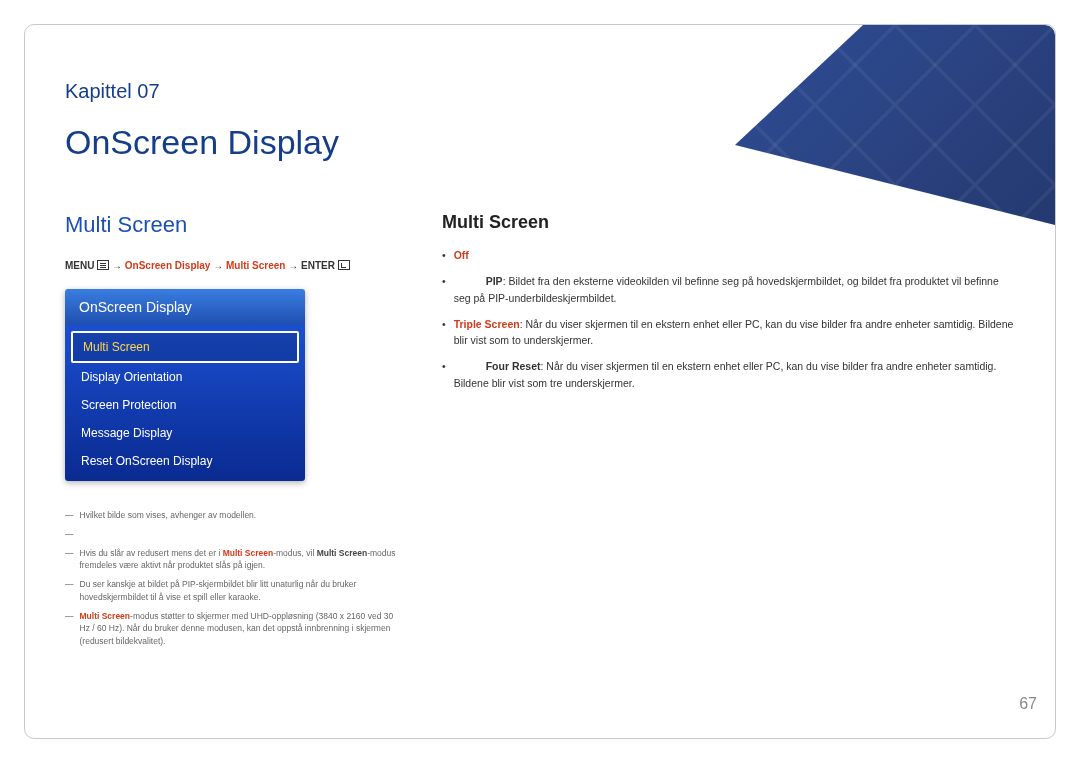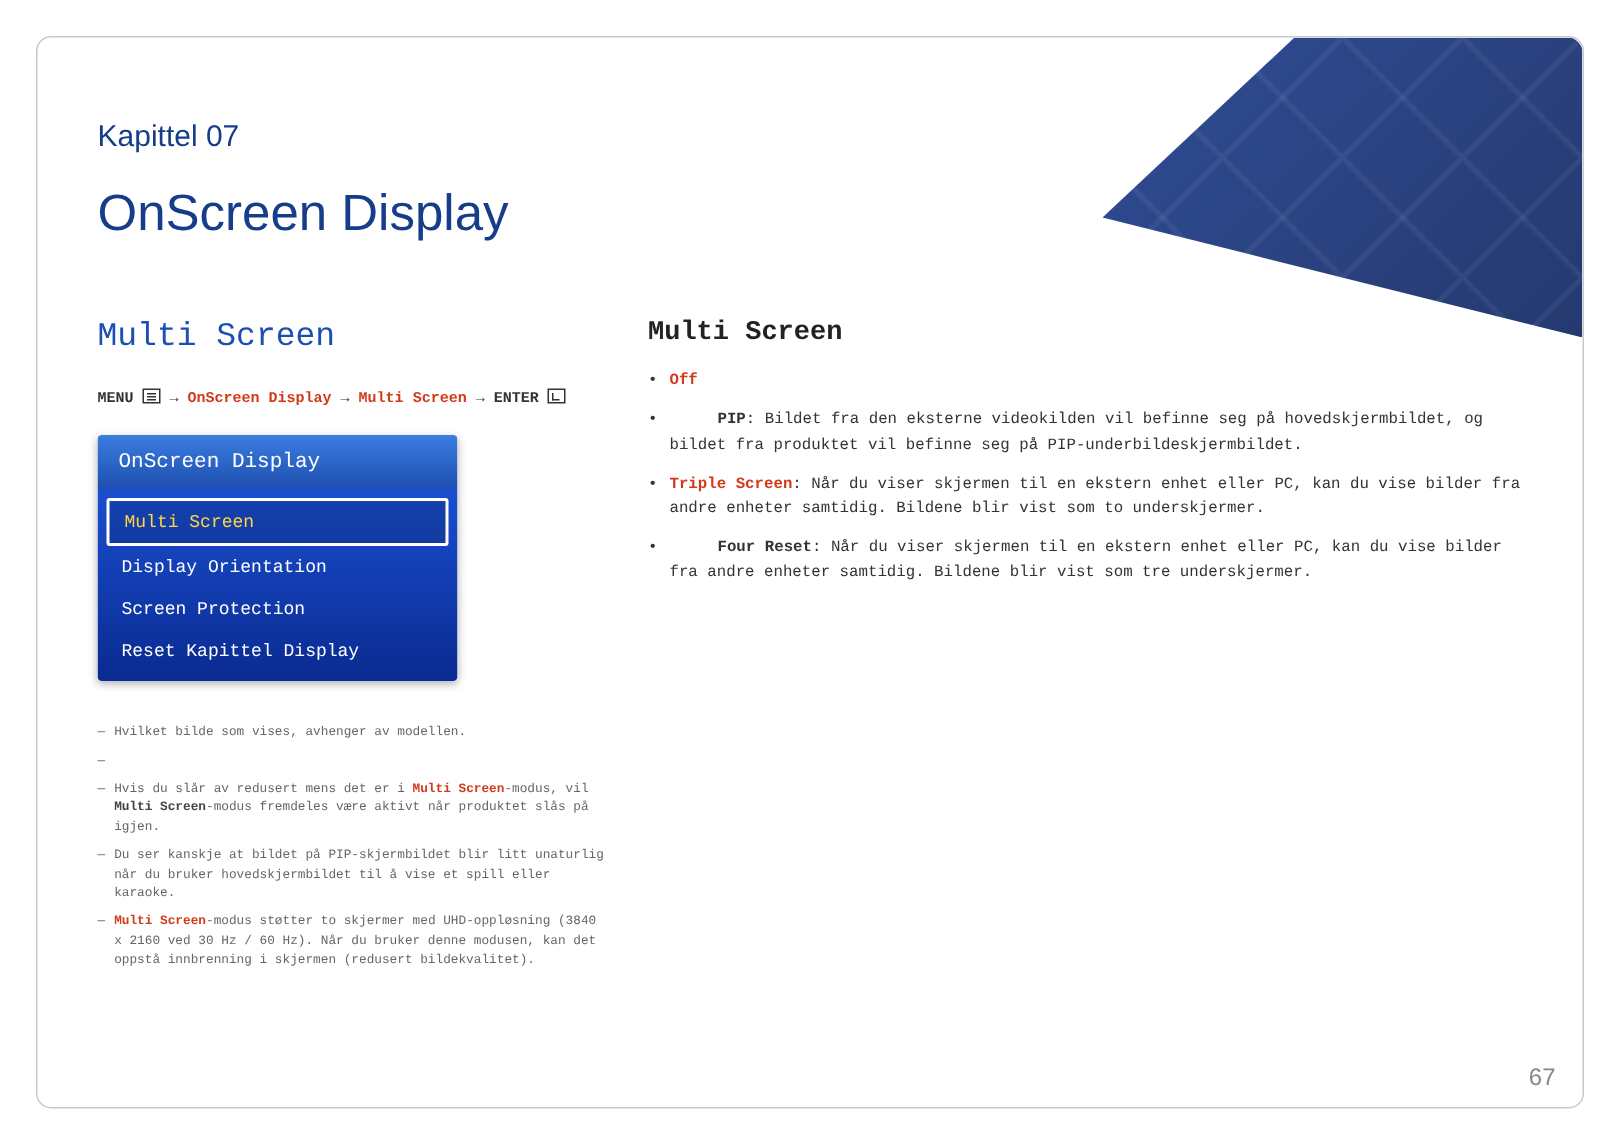--- a/index.html
+++ b/index.html
@@ -33,21 +33,21 @@
       linear-gradient(45deg, transparent 48%, rgba(255,255,255,0.06) 49%, rgba(255,255,255,0.06) 51%, transparent 52%),
       linear-gradient(-45deg, transparent 48%, rgba(255,255,255,0.06) 49%, rgba(255,255,255,0.06) 51%, transparent 52%);
     background-size: 80px 80px;
   }
   .content {
     position: absolute; inset: 0;
     padding: 55px 40px 30px 40px;
   }
   .chapter { color: #153d8a; font-size: 20px; font-weight: 400; margin-bottom: 20px; }
   .title { color: #153d8a; font-size: 34px; font-weight: 400; margin-bottom: 50px; }
-  .columns { display: flex; gap: 27px; font-family: Liberation Mono, monospace; }
+  .columns { display: flex; gap: 37px; }
   .left { width: 340px; flex-shrink: 0; }
   .right { flex: 1; }
   .section-h-left { color: #1a4fb3; font-size: 22px; font-weight: 500; margin-bottom: 22px; }
   .section-h-right { color: #222; font-size: 18px; font-weight: 600; margin-bottom: 14px; }
   .breadcrumb { font-size: 10px; color: #333; margin-bottom: 18px; }
   .breadcrumb .kw { font-weight: 700; }
   .breadcrumb .red { color: #d23a1a; font-weight: 700; }
   .breadcrumb .ico { display:inline-block; width:12px; height:10px; border:1px solid #333; vertical-align:-1px; position:relative; }
   .breadcrumb .ico.menu::before { content:""; position:absolute; left:2px; right:2px; top:2px; height:1px; background:#333; box-shadow:0 2px 0 #333, 0 4px 0 #333; }
   .breadcrumb .ico.enter::after { content:""; position:absolute; left:2px; top:2px; width:4px; height:4px; border-left:1px solid #333; border-bottom:1px solid #333; }
@@ -87,21 +87,21 @@
   .notes .bold { font-weight: 700; color: #444; }
 
   .option-list { font-size: 10.5px; color: #333; line-height: 1.55; }
   .option-list .opt { display:flex; gap:8px; margin-bottom: 10px; }
   .option-list .bullet { flex-shrink:0; }
   .option-list .red { color: #d23a1a; font-weight: 700; }
   .option-list .bold { font-weight: 700; padding-left: 32px; }
 
   .page-num {
     position: absolute;
-    right: 18px; bottom: 10px;
+    right: 18px; bottom: 25px;
     color: #888; font-size: 16px;
   }
 </style>
 </head>
 <body>
 
 <div class="page-border">
   <div class="corner-art"></div>
   <div class="content">
 
@@ -130,21 +130,25 @@
             </div>
             <div class="osd-item">
               <span>Display Orientation</span>
               <span></span>
             </div>
             <div class="osd-item">
               <span>Screen Protection</span>
               <span></span>
             </div>
             <div class="osd-item">
-              <span>Reset Kapittel Display</span>
+              <span>Message Display</span>
+              <span></span>
+            </div>
+            <div class="osd-item">
+              <span>Reset OnScreen Display</span>
               <span></span>
             </div>
           </div>
         </div>
 
         <div class="notes">
           <div class="note">
               <span class="dash">―</span>
               <span>Hvilket bilde som vises, avhenger av modellen.</span>
             </div>

